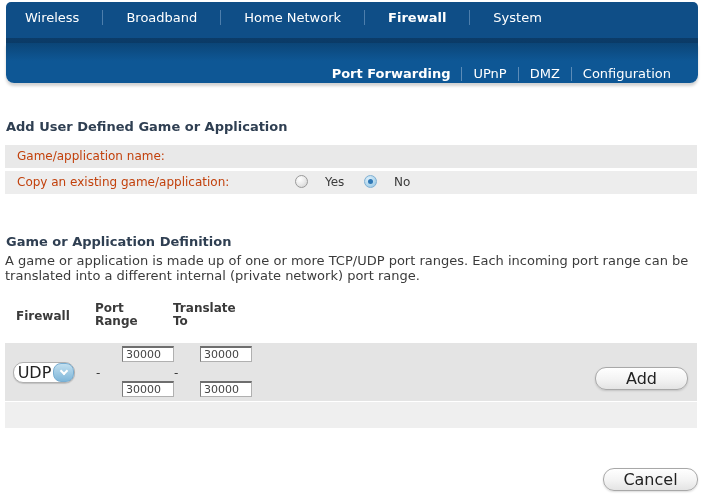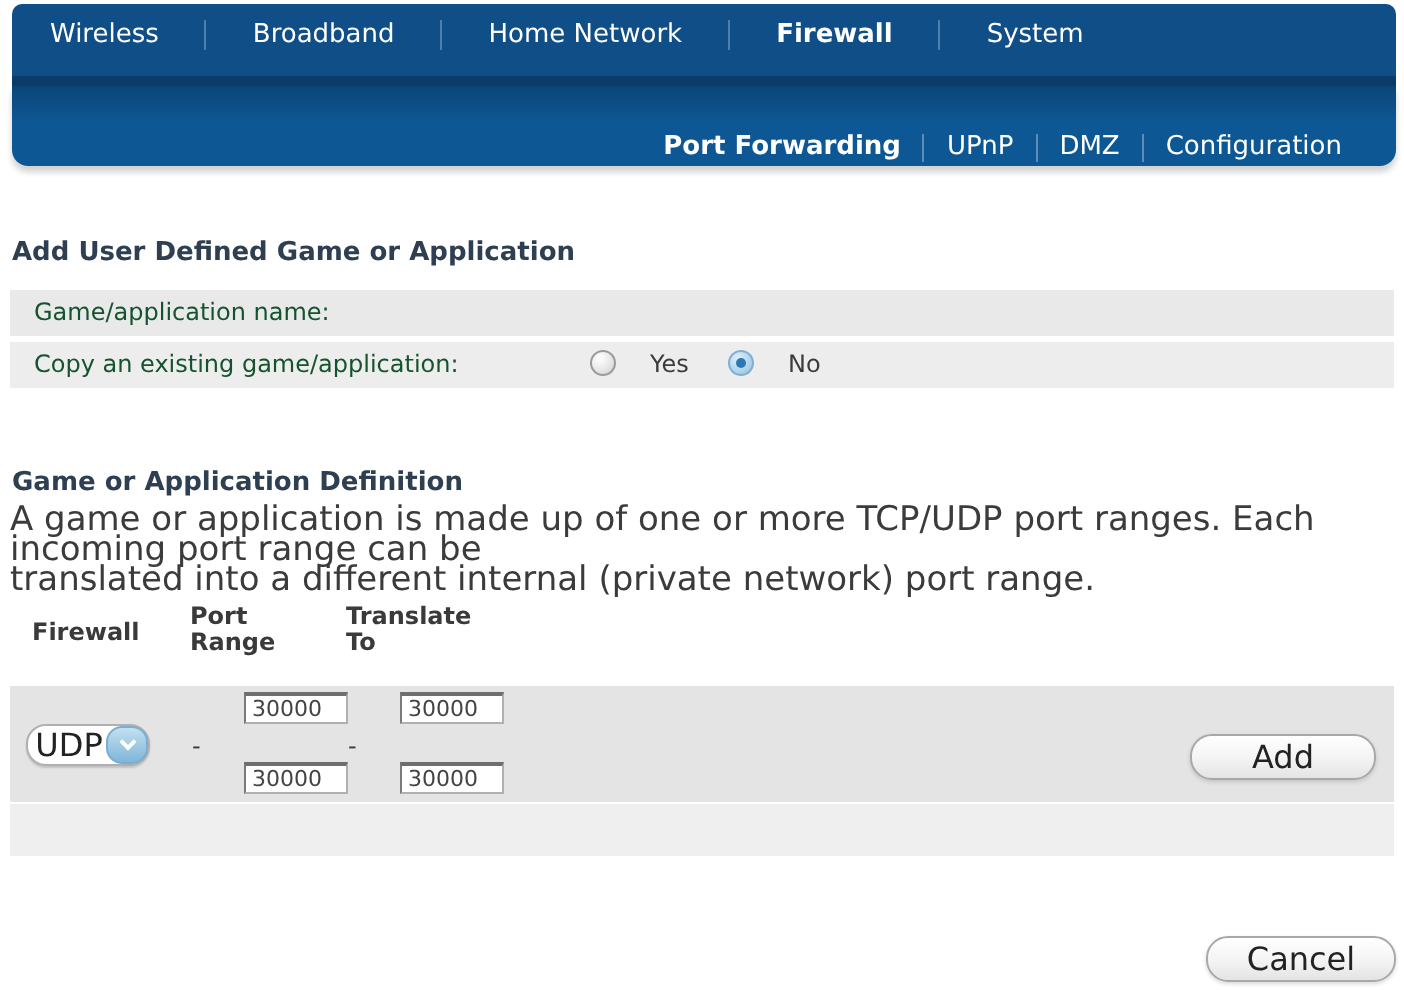--- a/index.html
+++ b/index.html
@@ -28,27 +28,27 @@
     box-shadow:0 3px 3px rgba(0,0,0,0.18);
     display:flex; align-items:flex-end; justify-content:flex-end;
     padding-right:27px; padding-bottom:2px;
   }
   .subnav .item { color:#ffffff; font-size:13px; cursor:pointer; white-space:nowrap; }
   .subnav .item.active { font-weight:bold; }
   .subnav .sep { width:1px; height:14px; background:#5c8cb8; margin:0 11px; }
 
   
   .section-title { position:absolute; left:6px; font-size:13px; font-weight:bold; color:#2f3f52; }
-  .body-text { position:absolute; font-size:17px; color:#3b3b3b; line-height:15px; }
+  .body-text { position:absolute; font-size:13px; color:#3b3b3b; line-height:15px; }
 
   
   .form-row { position:absolute; left:5px; width:692px; height:23px; }
   .row-1 { top:145px; background:#e9e9e9; }
   .row-2 { top:171px; background:#ededed; }
-  .form-row .row-label { position:absolute; left:12px; top:4px; font-size:12px; color:#14532d; }
+  .form-row .row-label { position:absolute; left:12px; top:4px; font-size:12px; color:#c2410c; }
 
   .text-input {
     position:absolute; background:#fff;
     border:1px solid; border-color:#6e6e6e #b0b0b0 #b0b0b0 #7a7a7a; border-top-width:2px;
     font-family:"DejaVu Sans", sans-serif; font-size:11px; color:#444; padding:0 3px;
   }
   .name-input { left:262px; top:2px; width:258px; height:18px; }
 
   .radio {
     position:absolute; width:13px; height:13px; border-radius:50%;

